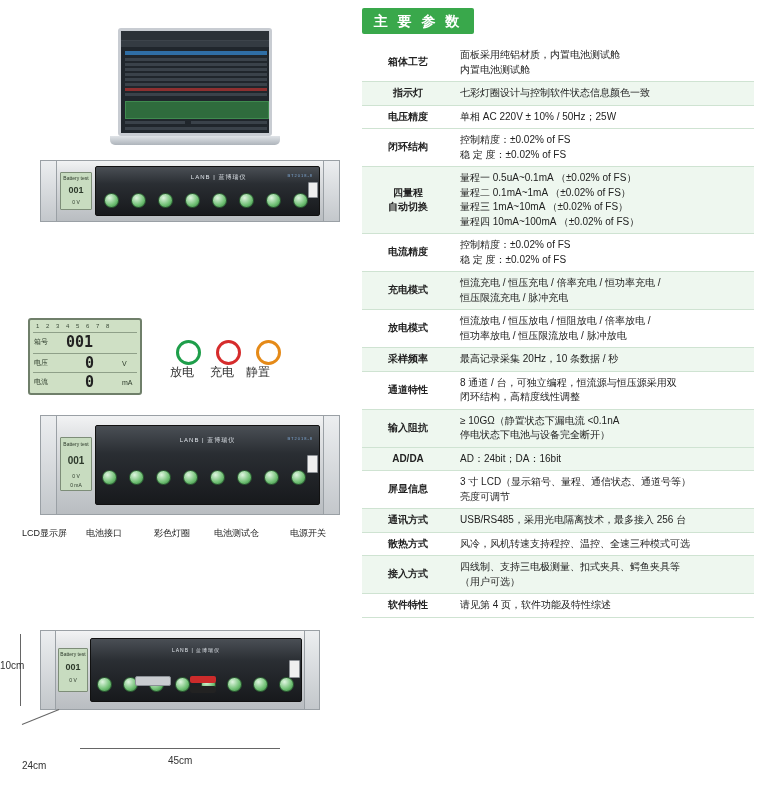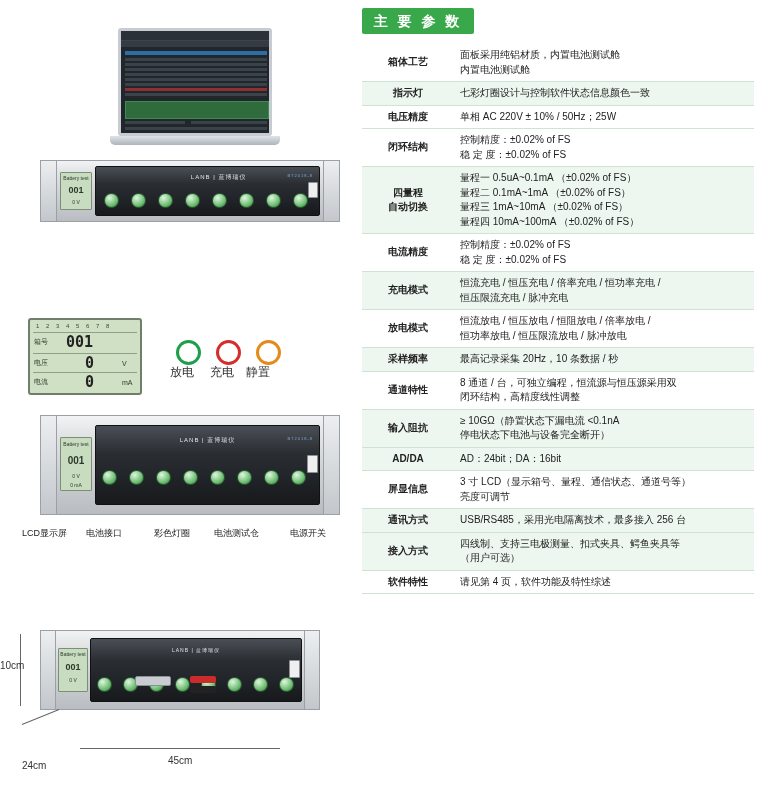--- a/index.html
+++ b/index.html
@@ -332,20 +332,24 @@
         </tr>
         <tr>
           <td class="k">屏显信息</td>
           <td class="v">3 寸 LCD（显示箱号、量程、通信状态、通道号等）
 亮度可调节</td>
         </tr>
         <tr class="alt">
           <td class="k">通讯方式</td>
           <td class="v">USB/RS485，采用光电隔离技术，最多接入 256 台</td>
         </tr>
+        <tr>
+          <td class="k">散热方式</td>
+          <td class="v">风冷，风机转速支持程控、温控、全速三种模式可选</td>
+        </tr>
         <tr class="alt">
           <td class="k">接入方式</td>
           <td class="v">四线制、支持三电极测量、扣式夹具、鳄鱼夹具等
 （用户可选）</td>
         </tr>
         <tr>
           <td class="k">软件特性</td>
           <td class="v">请见第 4 页，软件功能及特性综述</td>
         </tr>
       </tbody>

